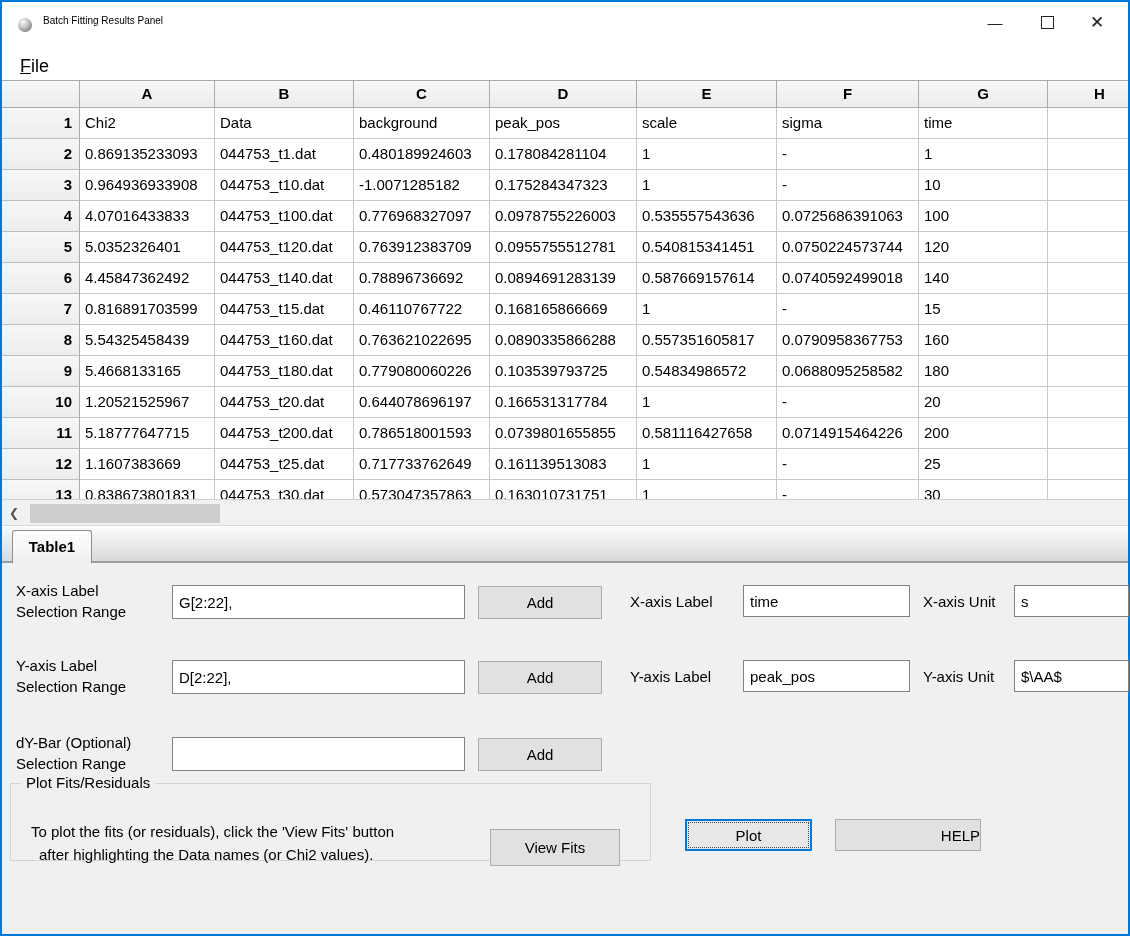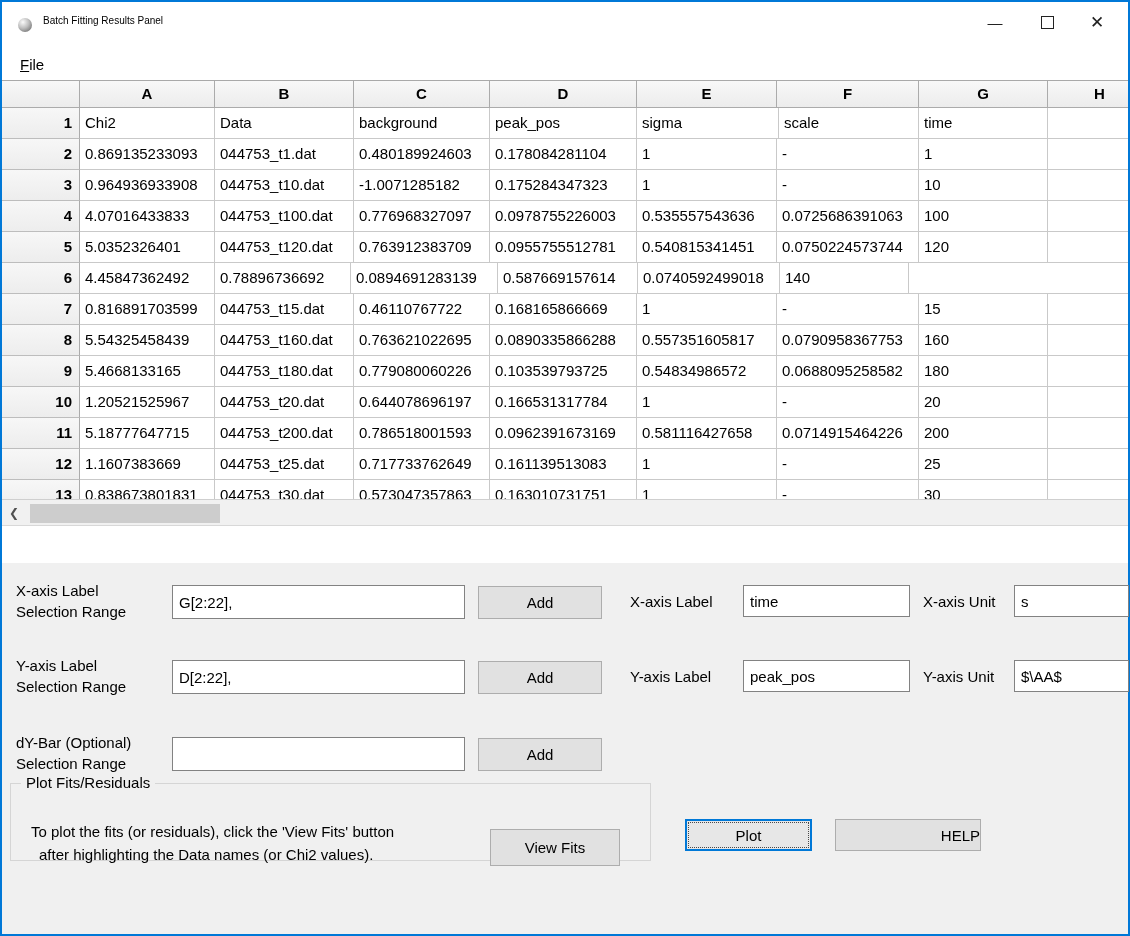--- a/index.html
+++ b/index.html
@@ -13,21 +13,21 @@
               background:radial-gradient(circle at 35% 30%, #fafafa 0%, #bdbdbd 45%, #7d7d7d 80%, #6a6a6a 100%); }
   .title-text { position:absolute; left:41px; top:13px; font-size:10px; color:#000; white-space:nowrap; }
   .winbtn { position:absolute; top:0; width:46px; height:40px; display:flex; align-items:center; justify-content:center; color:#222; }
   .btn-min { right:110px; font-size:15px; }
   .btn-max { right:58px; }
   .btn-max .box { width:13px; height:13px; border:1px solid #222; }
   .btn-close { right:8px; font-size:17px; font-weight:400; }
 
   
   .menubar { position:absolute; left:0; top:46px; right:0; height:32px; background:#ffffff; }
-  .menu-item { position:absolute; left:14px; top:6px; font-size:15px; color:#000; padding:2px 4px;text-align:right; }
+  .menu-item { position:absolute; left:14px; top:6px; font-size:18px; color:#000; padding:2px 4px;text-align:right; }
   .accel { text-decoration:underline; }
 
   
   .grid { position:absolute; left:0; top:78px; right:0; height:419px; overflow:hidden; background:#fff;
           border-top:1px solid #a9a9a9; }
   .grow { display:flex; width:1150px; }
   .gc { flex:0 0 auto; overflow:hidden; white-space:nowrap; font-size:15px; color:#000; }
   .c0 { width:78px; }
   .c1 { width:135px; } .c2 { width:139px; } .c3 { width:136px; } .c4 { width:147px; }
   .c5 { width:140px; } .c6 { width:142px; } .c7 { width:129px; } .c8 { flex:1 1 auto; border-right:none; }
@@ -99,22 +99,22 @@
         <div class="gc hc c6">F</div>
         <div class="gc hc c7">G</div>
         <div class="gc hc c8">H</div>
       </div>
       <div class="grow">
         <div class="gc rn c0">1</div>
         <div class="gc dc c1">Chi2</div>
         <div class="gc dc c2">Data</div>
         <div class="gc dc c3">background</div>
         <div class="gc dc c4">peak_pos</div>
+        <div class="gc dc c5">scale</div>
         <div class="gc dc c6">sigma</div>
-        <div class="gc dc c5">scale</div>
         <div class="gc dc c7">time</div>
         <div class="gc dc c8"></div>
       </div>
       <div class="grow">
         <div class="gc rn c0">2</div>
         <div class="gc dc c1">0.869135233093</div>
         <div class="gc dc c2">044753_t1.dat</div>
         <div class="gc dc c3">0.480189924603</div>
         <div class="gc dc c4">0.178084281104</div>
         <div class="gc dc c5">1</div>
@@ -151,20 +151,21 @@
         <div class="gc dc c3">0.763912383709</div>
         <div class="gc dc c4">0.0955755512781</div>
         <div class="gc dc c5">0.540815341451</div>
         <div class="gc dc c6">0.0750224573744</div>
         <div class="gc dc c7">120</div>
         <div class="gc dc c8"></div>
       </div>
       <div class="grow">
         <div class="gc rn c0">6</div>
         <div class="gc dc c1">4.45847362492</div>
+        <div class="gc dc c2">044753_t140.dat</div>
         <div class="gc dc c3">0.78896736692</div>
         <div class="gc dc c4">0.0894691283139</div>
         <div class="gc dc c5">0.587669157614</div>
         <div class="gc dc c6">0.0740592499018</div>
         <div class="gc dc c7">140</div>
         <div class="gc dc c8"></div>
       </div>
       <div class="grow">
         <div class="gc rn c0">7</div>
         <div class="gc dc c1">0.816891703599</div>
@@ -207,21 +208,21 @@
         <div class="gc dc c5">1</div>
         <div class="gc dc c6">-</div>
         <div class="gc dc c7">20</div>
         <div class="gc dc c8"></div>
       </div>
       <div class="grow">
         <div class="gc rn c0">11</div>
         <div class="gc dc c1">5.18777647715</div>
         <div class="gc dc c2">044753_t200.dat</div>
         <div class="gc dc c3">0.786518001593</div>
-        <div class="gc dc c4">0.0962391673169</div>
+        <div class="gc dc c4">0.0739801655855</div>
         <div class="gc dc c5">0.581116427658</div>
         <div class="gc dc c6">0.0714915464226</div>
         <div class="gc dc c7">200</div>
         <div class="gc dc c8"></div>
       </div>
       <div class="grow">
         <div class="gc rn c0">12</div>
         <div class="gc dc c1">1.1607383669</div>
         <div class="gc dc c2">044753_t25.dat</div>
         <div class="gc dc c3">0.717733762649</div>
@@ -242,20 +243,23 @@
         <div class="gc dc c7">30</div>
         <div class="gc dc c8"></div>
       </div>
     </div>
 
   <div class="midscroll">
     <div class="sb-arrow" style="left:0;">❮</div>
     <div class="mid-thumb"></div>
   </div>
 
+  <div class="tabstrip">
+    <div class="tab">Table1</div>
+  </div>
 
   <div class="lower">
 
     <div class="lbl" style="left:14px; top:17px;">
       <div>X-axis Label</div>
       <div>Selection Range</div>
     </div>
     <input class="tbox" style="left: 170px; top: 22px; width: 293px; height: 34px;" value="G[2:22],">
     <button class="btn" style="left:476px; top:23px; width:124px; height:33px;">Add</button>
 

